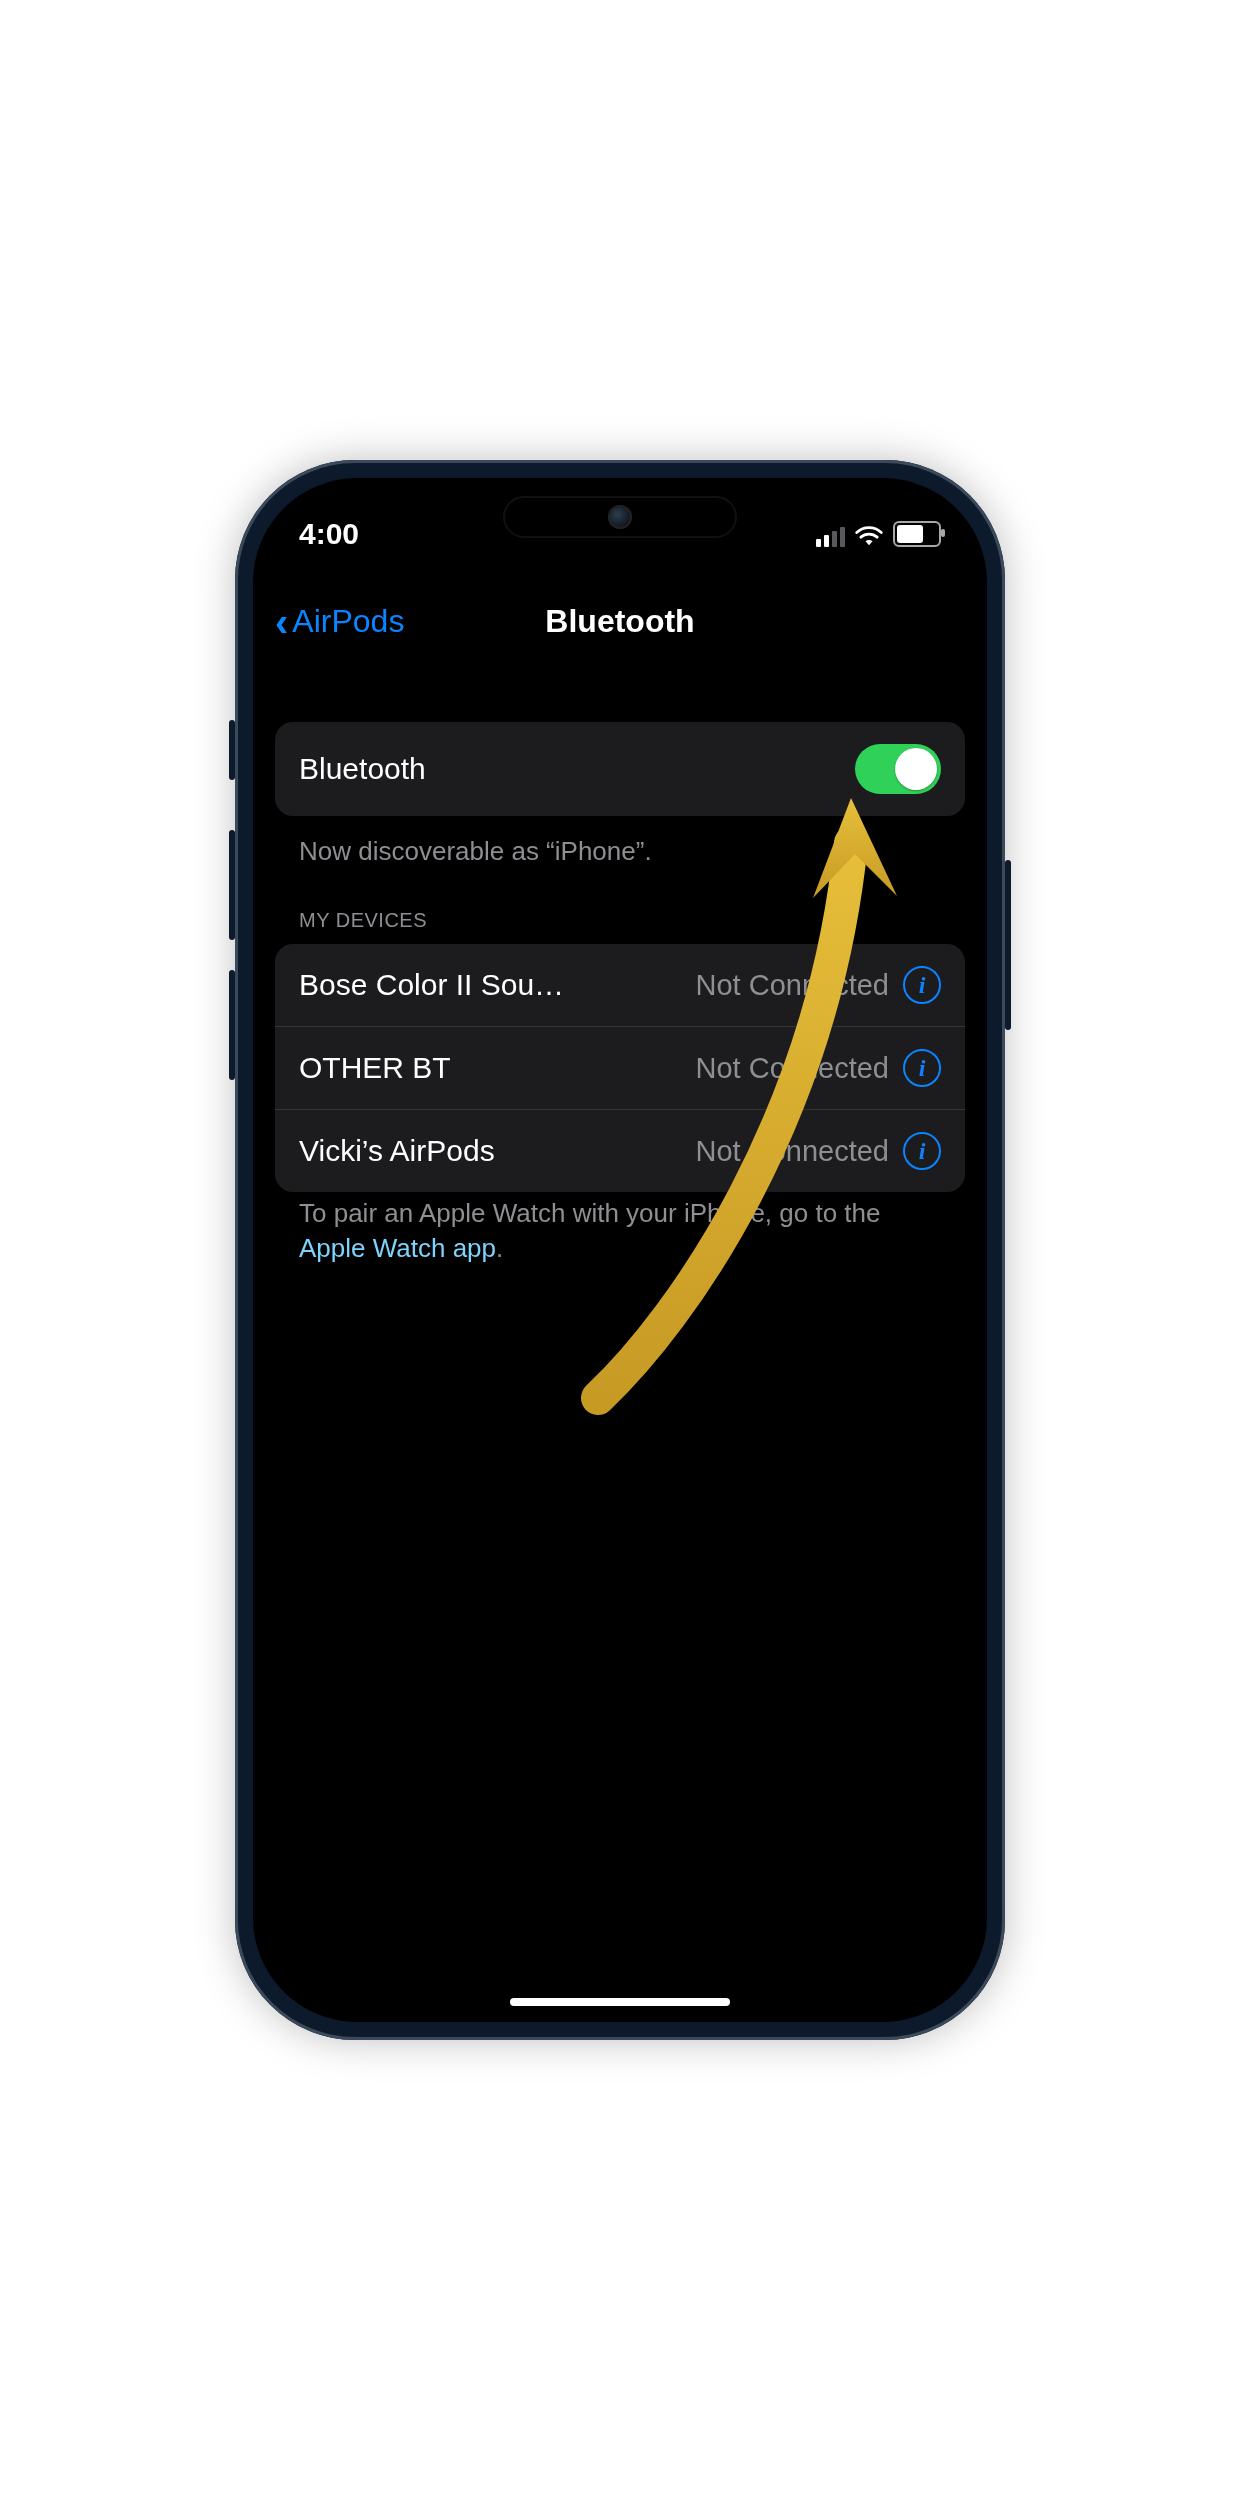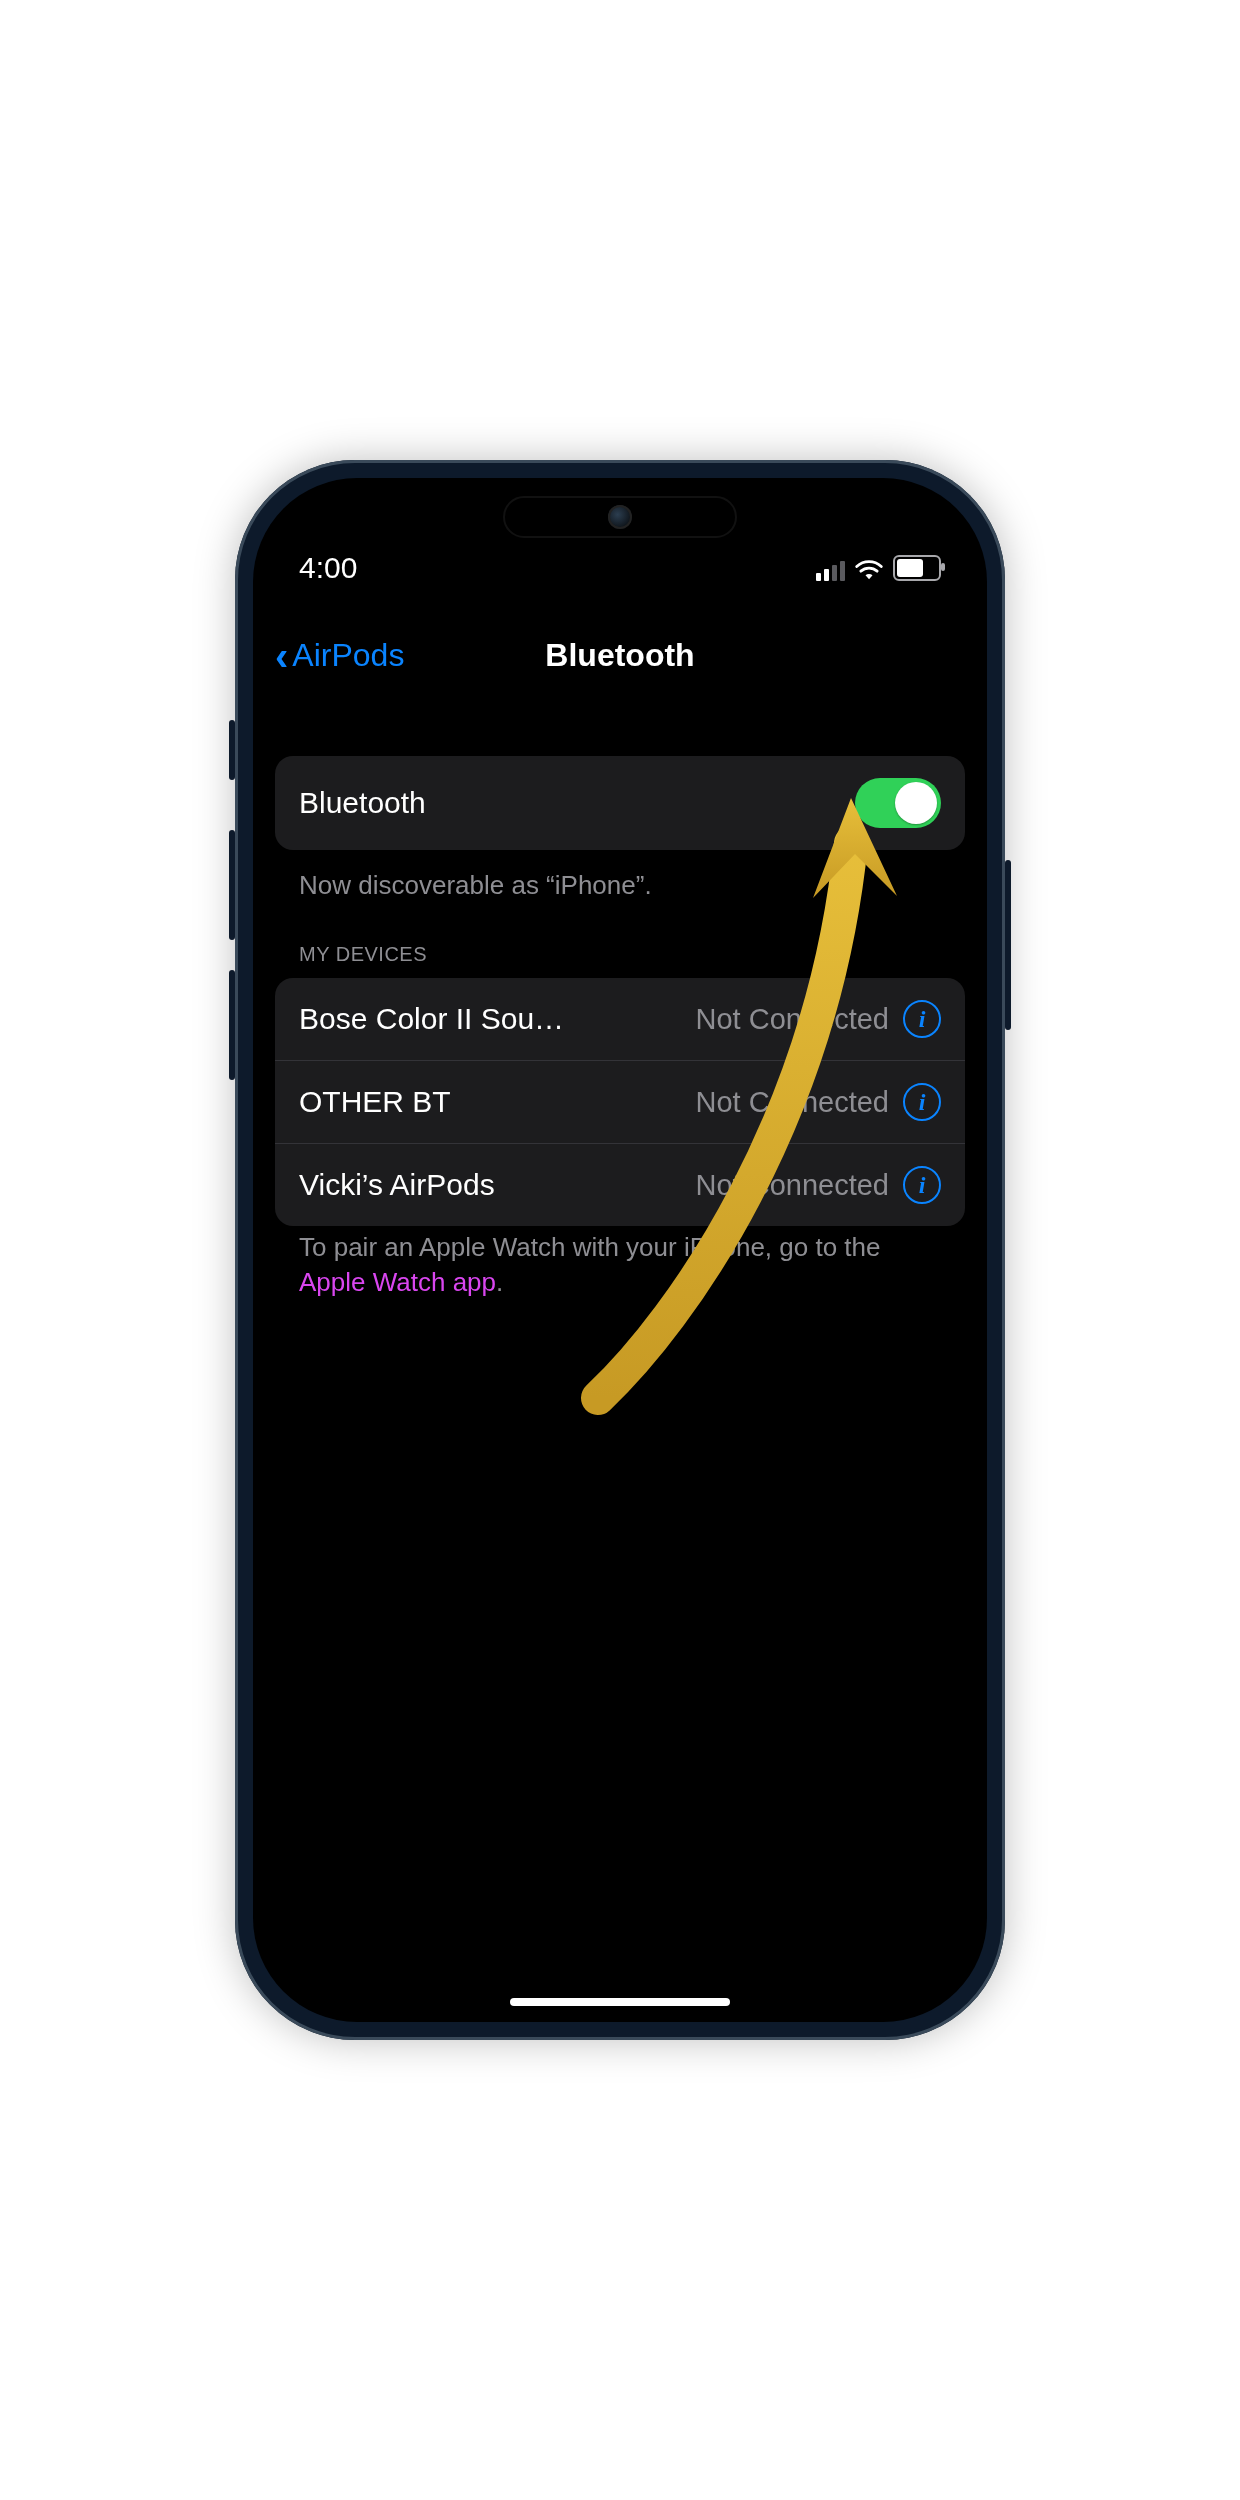--- a/index.html
+++ b/index.html
@@ -71,23 +71,22 @@
     background: radial-gradient(circle at 40% 40%, #2c3e50, #000);
     box-shadow: 0 0 0 2px #222 inset;
   }
   
   .status-bar {
     display: flex;
     justify-content: space-between;
     align-items: center;
     padding: 26px 46px 0 46px;
     height: 60px;
-    font-weight: 400;
+    font-weight: 700;
     font-size: 30px;
-    margin-top: 34px;
   }
   .status-right {
     display: flex;
     align-items: center;
     gap: 10px;
   }
   .sig-bars { display:flex; align-items:flex-end; gap:3px; height:20px; margin-top:6px;}
   .sig-bars span { width:5px; background:#5a5a5e; border-radius:1px;}
   .sig-bars span.on { background:#fff; }
   .sig-bars span:nth-child(1){height:8px;}
@@ -191,21 +190,21 @@
   }
   .section-header {
     color: #8e8e93;
     font-size: 20px;
     letter-spacing: 0.5px;
     padding: 40px 24px 12px 24px;
     display: flex;
     align-items: center;
     gap: 14px;
   }
-  .link { color: #d946ef; margin-top: 18px; }
+  .link { color: #7dd3fc; margin-top: 18px; }
 
   .spinner {
     width: 26px; height: 26px;
     position: relative;
     display: inline-block;
   }
   .spinner span{
     position:absolute; left:50%; top:50%;
     width:3px; height:8px; background:#8e8e93;
     border-radius:2px; transform-origin: 1.5px 13px;

